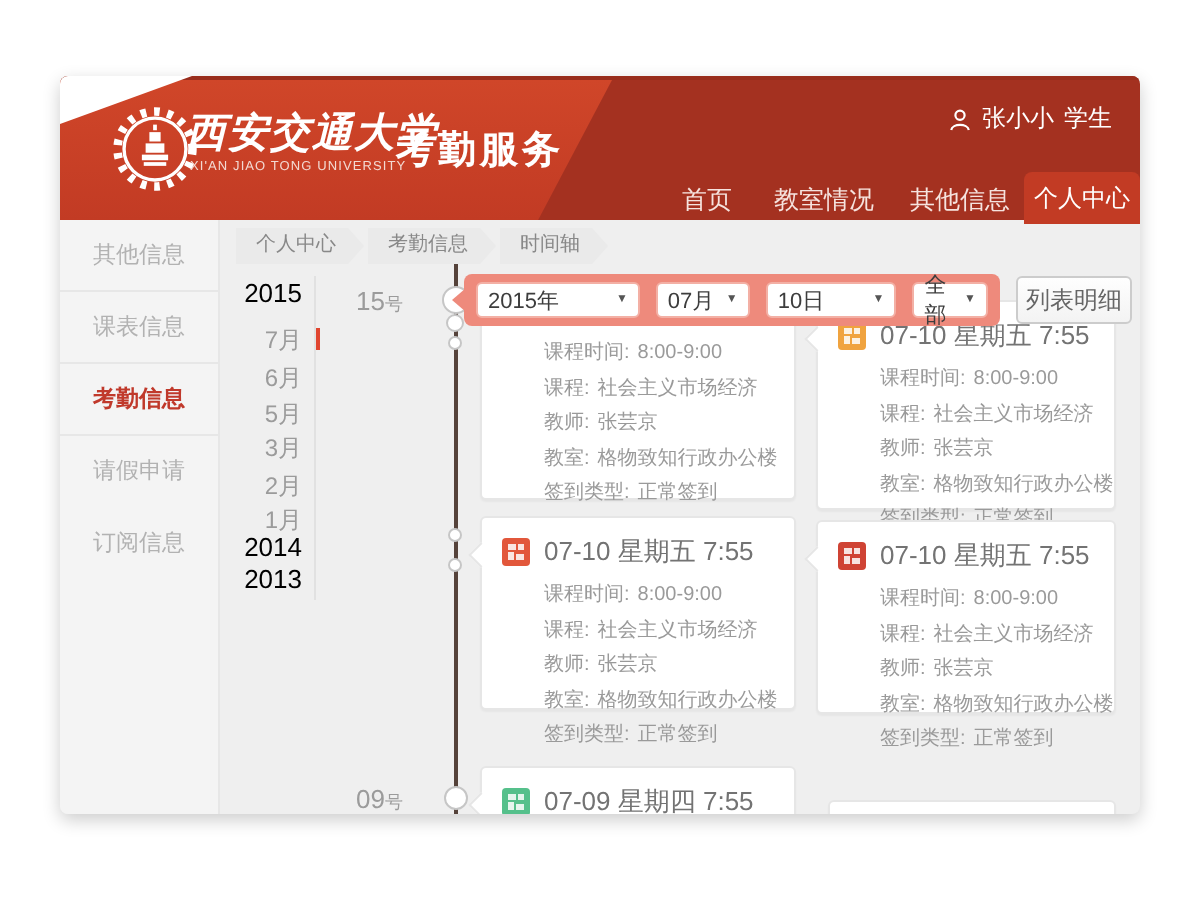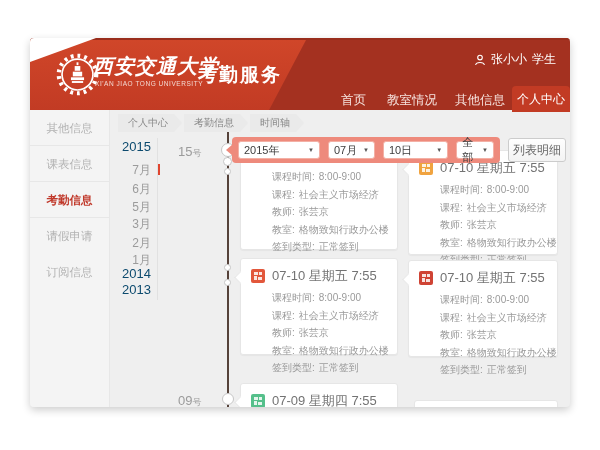--- a/index.html
+++ b/index.html
@@ -52,21 +52,21 @@
   .crumb { height:18px; line-height:18px; font-size:10px; color:#888;
     background:#eaeaea; padding:0 14px 0 10px; cursor:pointer;
     clip-path:polygon(0 0,calc(100% - 8px) 0,100% 50%,calc(100% - 8px) 100%,0 100%);
     filter:drop-shadow(0 0 1px #cfcfcf); background-clip:padding-box; }
 
   
   .tl-nav { position:absolute; left:86px; top:100px; width:42px; height:162px;
     border-right:1px solid #e1e1e1; }
   .tl-nav-item { position:absolute; right:6px; font-size:12px; color:#9b9b9b;
     line-height:14px; cursor:pointer; white-space:nowrap; }
-  .tl-nav-item.year { font-size:13px; color:#0c4a6e; }
+  .tl-nav-item.year { font-size:13px; color:#000000; }
   .month-marker { position:absolute; right:-3px; width:2px; height:11px;
     background:#e0452f; }
 
   
   .tl-line { position:absolute; left:197px; top:94px; bottom:0; width:2px;
     background:#55423a; }
   .tl-node { position:absolute; background:#fff; border:1px solid #c6c6c6;
     border-radius:50%; z-index:2; }
   .day-marker { position:absolute; left:148px; color:#9b9b9b; z-index:2; }
   .day-marker .num { font-size:13px; }

